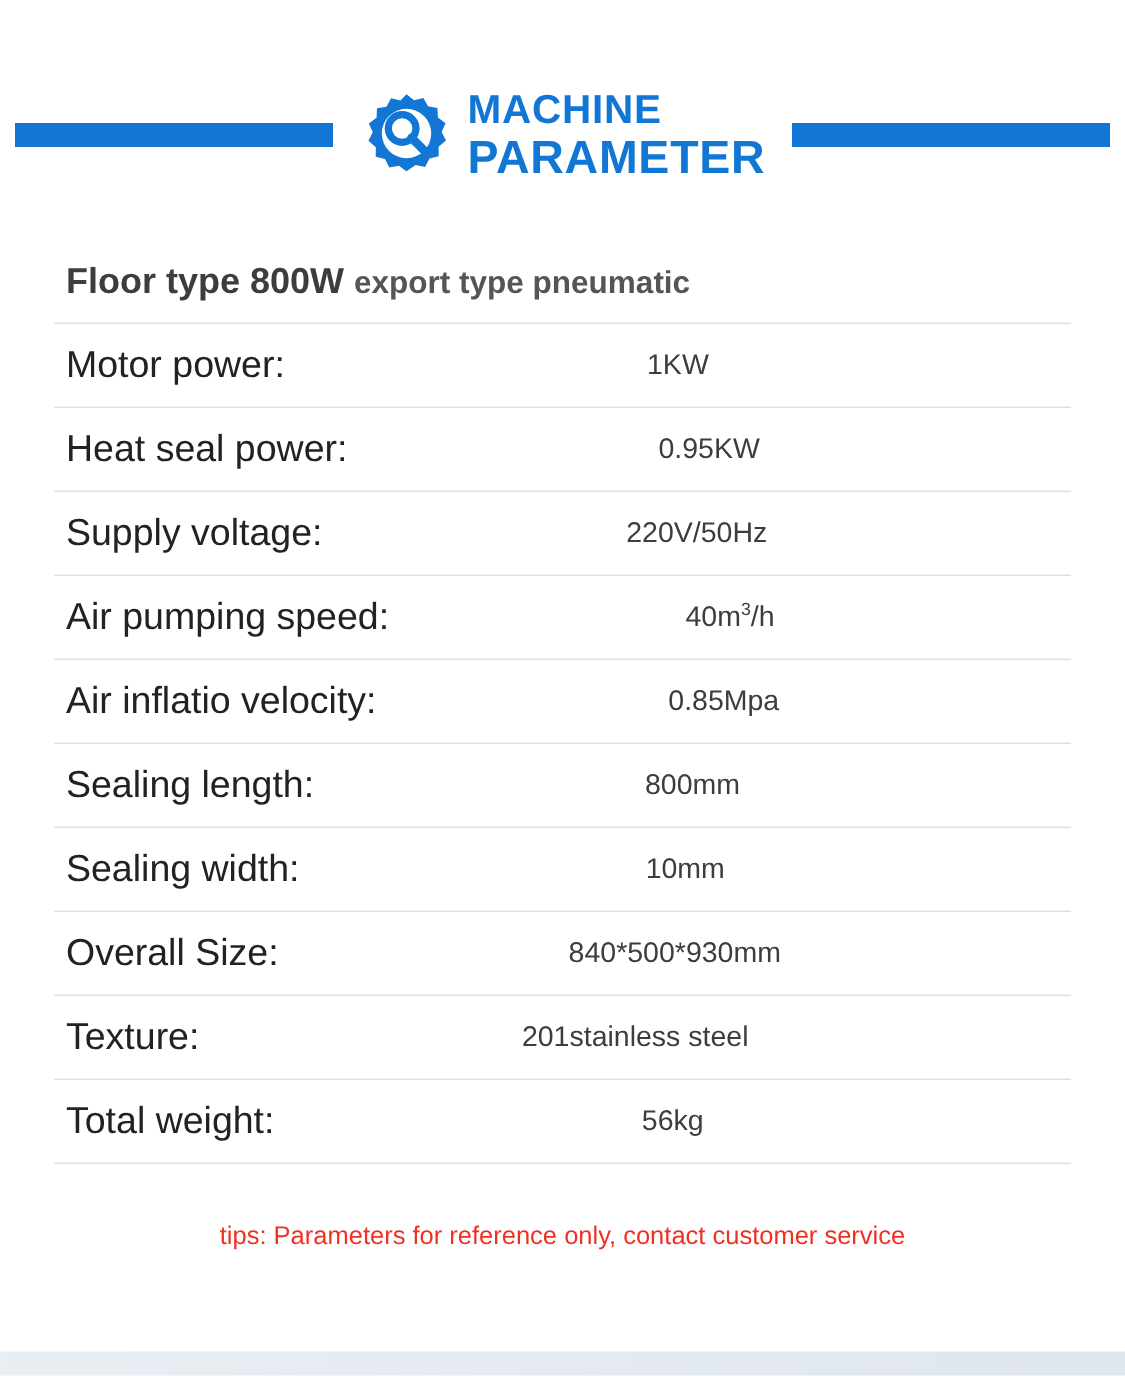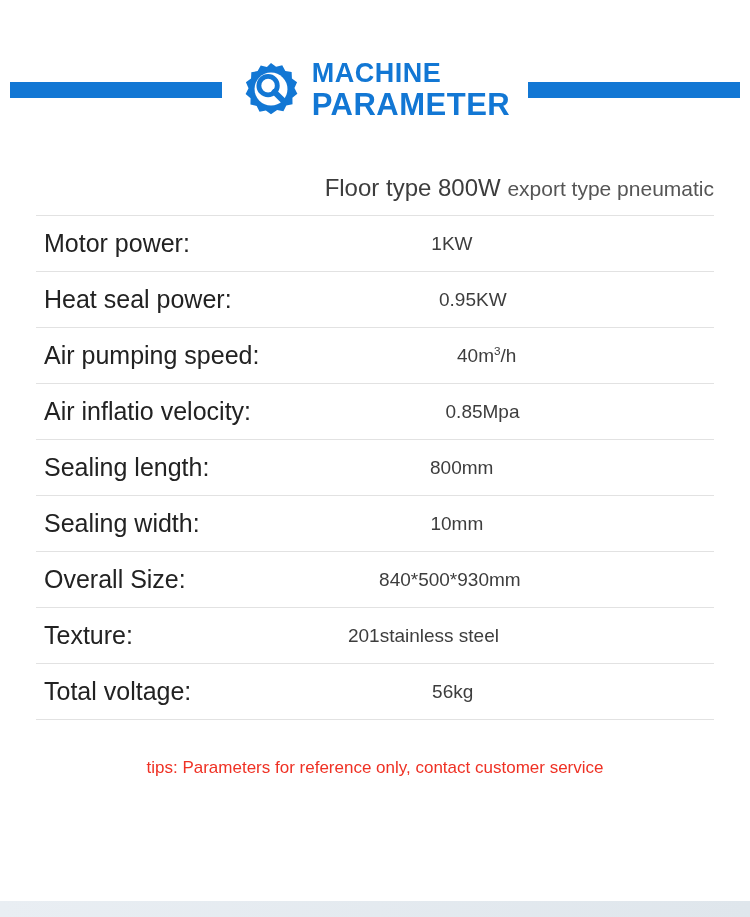--- a/index.html
+++ b/index.html
@@ -94,23 +94,24 @@
   }
   .spec-value {
     font-size: 19px;
     color: #3d3d3d;
     flex: 1 1 auto;
     text-align: center;
     white-space: nowrap;
   }
   .spec-row.model .spec-label { font-size: 26px; }
   .spec-row.model .spec-value {
-    text-align: right;
+    text-align: left;
     padding-left: 8px;
     font-size: 24px;
+    font-weight: bold;
   }
   .spec-row.model .spec-value .small {
     font-size: 21px;
     color: #555555;
   }
   sup {
     font-size: 0.62em;
     vertical-align: super;
   }
 
@@ -167,20 +168,24 @@
     <div class="spec-row">
       <span class="spec-label">Motor power:</span>
       <span class="spec-value">1KW</span>
     </div>
 
     <div class="spec-row">
       <span class="spec-label">Heat seal power:</span>
       <span class="spec-value">0.95KW</span>
     </div>
 
+    <div class="spec-row">
+      <span class="spec-label">Supply voltage:</span>
+      <span class="spec-value">220V/50Hz</span>
+    </div>
 
     <div class="spec-row">
       <span class="spec-label">Air pumping speed:</span>
       <span class="spec-value"><span>40m</span><sup>3</sup><span>/h</span></span>
     </div>
 
     <div class="spec-row">
       <span class="spec-label">Air inflatio velocity:</span>
       <span class="spec-value">0.85Mpa</span>
     </div>
@@ -199,21 +204,21 @@
       <span class="spec-label">Overall Size:</span>
       <span class="spec-value">840*500*930mm</span>
     </div>
 
     <div class="spec-row">
       <span class="spec-label">Texture:</span>
       <span class="spec-value">201stainless steel</span>
     </div>
 
     <div class="spec-row">
-      <span class="spec-label">Total voltage:</span>
+      <span class="spec-label">Total weight:</span>
       <span class="spec-value">56kg</span>
     </div>
 
   </div>
 
   <div class="tips">tips: Parameters for reference only, contact customer service</div>
 
   <div class="bottom-strip"></div>
 
 </div>

